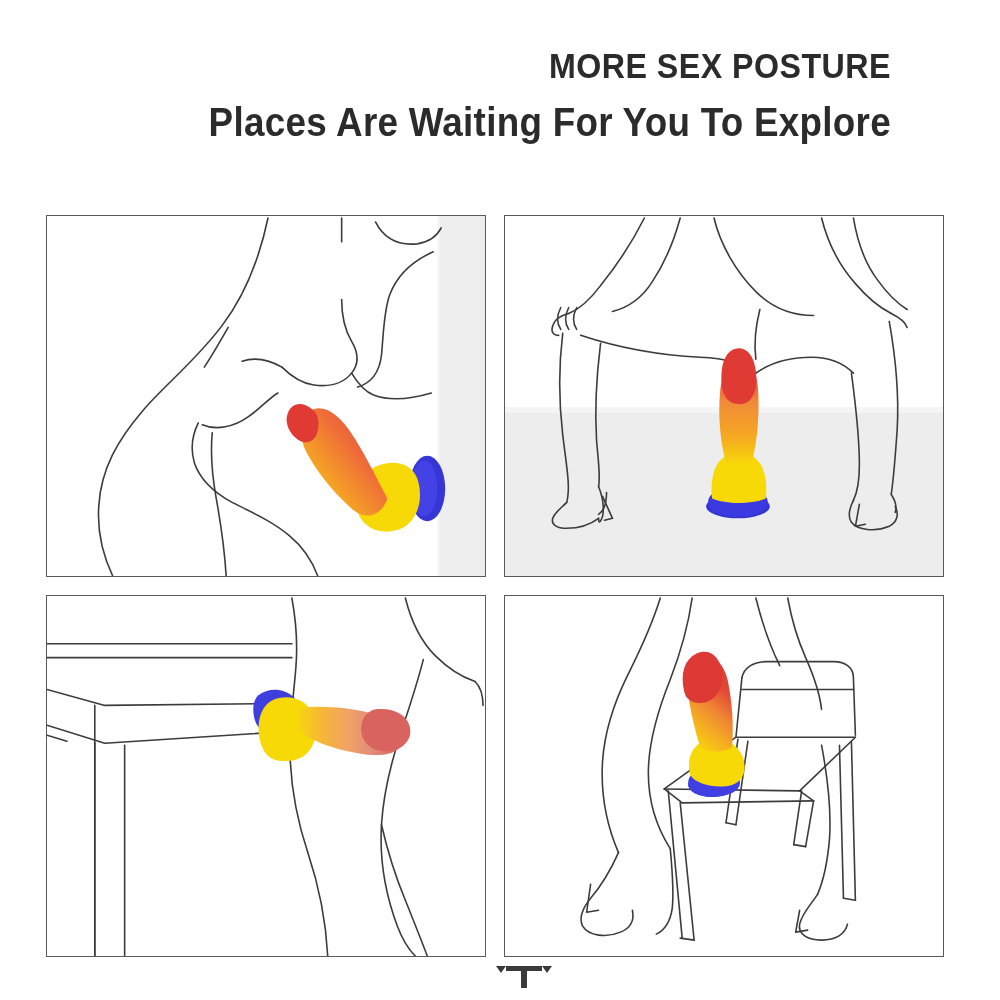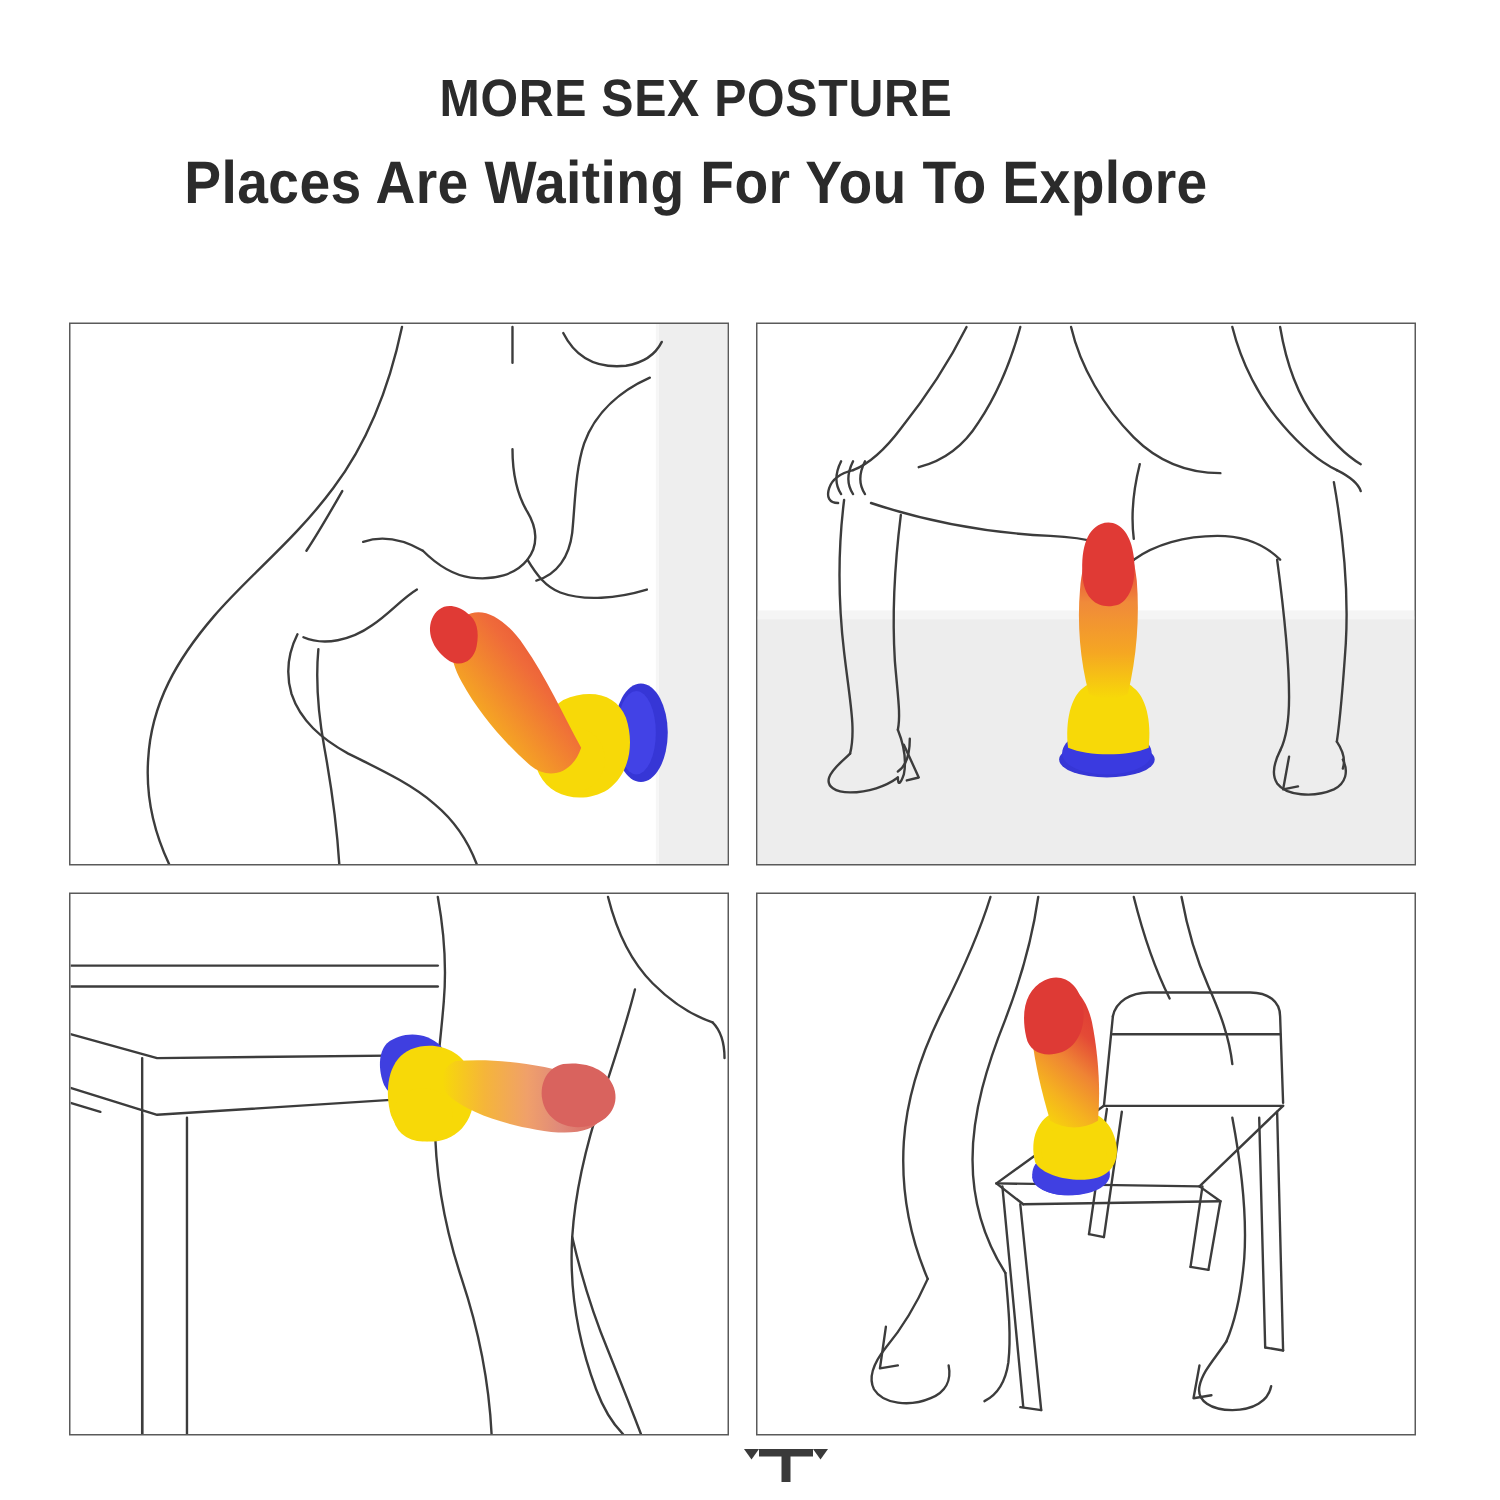--- a/index.html
+++ b/index.html
@@ -15,21 +15,21 @@
     font-family: "Liberation Sans", sans-serif;
     color: #2b2b2b;
   }
 
   
   .headline {
     position: absolute;
     left: 0;
     top: 44px;
     width: 928px;
-    text-align: center;
+    text-align: right;
   }
   .headline-line1 {
     font-size: 35px;
     font-weight: bold;
     letter-spacing: 0.5px;
     line-height: 44px;
     color: #2b2b2b;
     transform: scaleX(0.92);
     transform-origin: center;
   }

